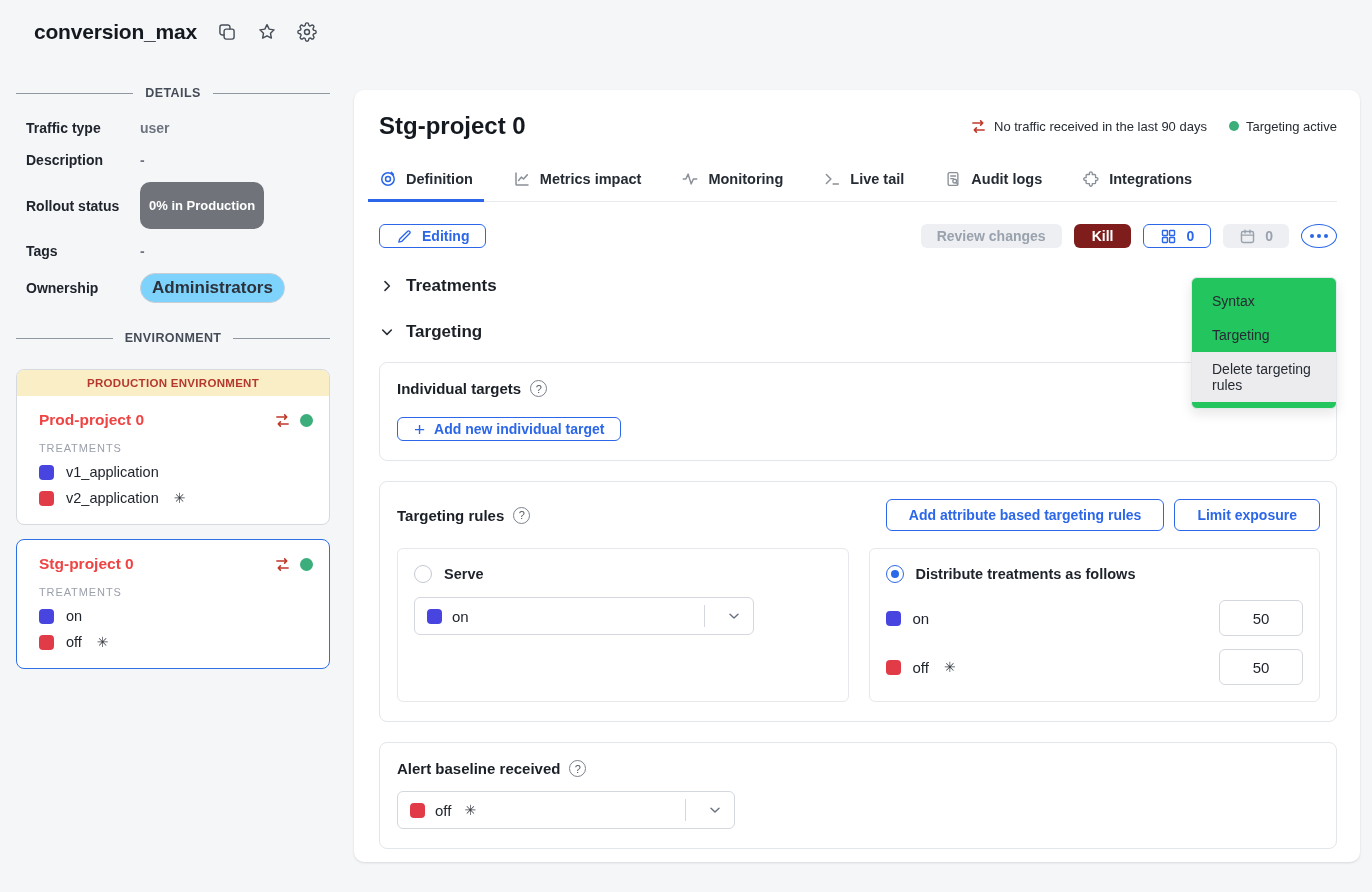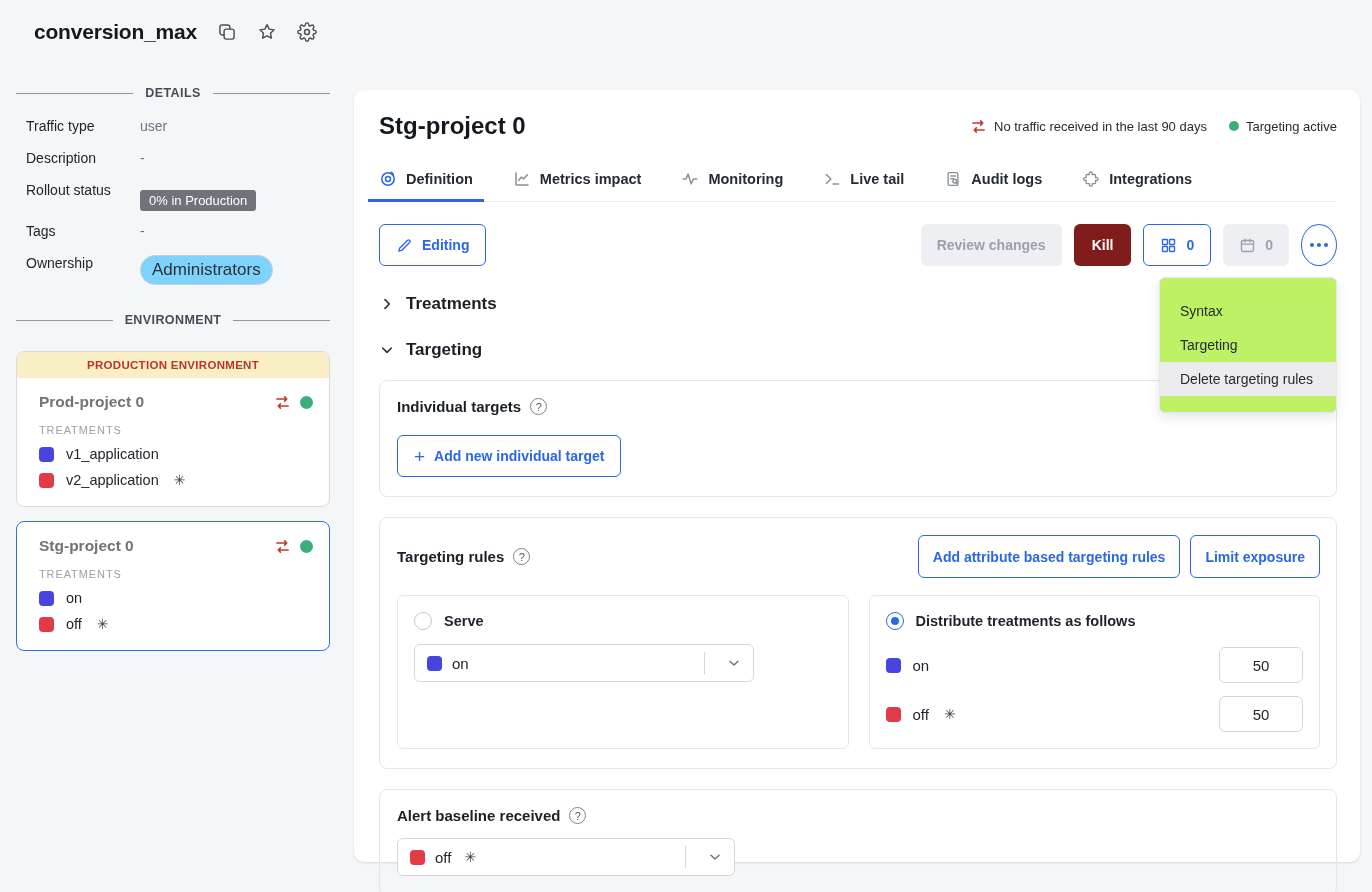--- a/index.html
+++ b/index.html
@@ -17,35 +17,35 @@
   .page-title { margin:0; font-size:21px; font-weight:700; color:#14181f; letter-spacing:-0.2px; }
   .hicon { color:#464d56; display:flex; cursor:pointer; }
   .hicon svg { width:20px; height:20px; }
 
   
   .sidebar { position:absolute; left:16px; top:86px; width:314px; }
   .side-heading { display:flex; align-items:center; gap:12px; color:#454c57;
     font-size:12.5px; font-weight:700; letter-spacing:0.4px; }
   .side-heading::before, .side-heading::after { content:""; flex:1; height:1px; background:#8f97a1; }
   .detail-rows { margin:18px 0 0 10px; }
-  .drow { display:flex; align-items:flex-start; min-height:20px; margin-bottom:12px; font-size:14px; }
+  .drow { display:flex; align-items:center; min-height:20px; margin-bottom:12px; font-size:14px;font-weight:bold; }
   .dlabel { width:114px; color:#20252d; flex:none; }
   .dvalue { color:#6d7480; }
-  .badge { background:#70747a; color:#fff; font-size:13px; padding:3px 9px; border-radius:3px;margin-top:8px; }
+  .badge { background:#70747a; color:#fff; font-size:13px; padding:16px 9px; border-radius:10px; }
   .pill { border:1px solid #c9ced6; background:#7dd3fc; color:#2c313a; font-size:17px;
     padding:4px 11px; border-radius:999px; }
   .side-heading.env { margin-top:28px; }
 
   .env-card { margin-top:24px; background:#fff; border:1px solid #d6dade; border-radius:8px; overflow:hidden; cursor:pointer; }
   .env-card.selected { border:1px solid #2f6fe4; margin-top:14px; }
   .prod-band { background:#faeec6; color:#b5382f; text-align:center; font-size:11.5px;
     font-weight:700; letter-spacing:0.3px; padding:7px 4px; }
   .env-body { padding:15px 16px 18px 22px; }
   .env-title-row { display:flex; justify-content:space-between; align-items:center; }
-  .env-name { font-weight:700; font-size:15.5px; color:#737373; }
+  .env-name { font-weight:700; font-size:15.5px; color:#ef4444; }
   .env-icons { display:flex; align-items:center; gap:9px; }
   .swap-icon { color:#c0392b; display:flex; }
   .swap-icon svg { width:17px; height:17px; }
   .green-dot { width:13px; height:13px; border-radius:50%; background:#3cae7c; display:inline-block; }
   .treat-label { margin-top:13px; font-size:11px; color:#9aa1ab; letter-spacing:0.9px; }
   .treat-row { margin-top:10px; display:flex; align-items:center; gap:12px; font-size:14.5px; color:#21262e; }
   .sq { width:15px; height:15px; border-radius:4px; flex:none; }
   .sq.blue { background:#4744e0; } .sq.red { background:#e23b48; }
   .ast { font-size:14px; color:#3a3f46; margin-left:3px; }
 
@@ -64,21 +64,21 @@
   .tab { display:flex; align-items:center; gap:9px; padding-bottom:13px; font-size:14.5px;
     font-weight:700; color:#262c34; position:relative; cursor:pointer; }
   .tab .ticon { display:flex; color:#8a9097; }
   .tab .ticon svg { width:18px; height:18px; }
   .tab.active .ticon { color:#2b67e8; }
   .tab.active::after { content:""; position:absolute; left:-11px; right:-11px; bottom:-1px;
     height:3px; background:#2b67e8; }
 
   .toolbar { margin-top:22px; display:flex; justify-content:space-between; align-items:center; }
   .toolbar-right { display:flex; align-items:center; gap:12px; }
-  .btn { height:42px; border:none; border-radius:6px; background:none; font-family:inherit;
+  .btn { height:24px; border:none; border-radius:6px; background:none; font-family:inherit;
     font-size:14px; font-weight:700; display:inline-flex; align-items:center; gap:9px;
     padding:0 16px; cursor:pointer; }
   .btn.outline { border:1px solid #2b67e8; color:#2b67e8; background:#fff; }
   .btn.disabled { background:#edeff2; color:#9aa2ad; cursor:default; }
   .btn.kill { background:#7f1d1d; color:#fff; padding:0 18px; }
   .btn.circle { width:36px; padding:0; justify-content:center; border-radius:50%;
     border:1px solid #2b67e8; gap:3px; }
   .btn .bicon { display:flex; }
   .btn .bicon svg { width:17px; height:17px; }
   .dot3 { width:4px; height:4px; border-radius:50%; background:#2b67e8; display:inline-block; }
@@ -92,21 +92,21 @@
 
   .panel { border:1px solid #e3e6ea; border-radius:8px; margin-top:20px; padding:17px 16px 19px 17px; }
   .panel-title { display:flex; align-items:flex-start; gap:9px; font-size:15px; font-weight:700; color:#1b2027; }
   .help { width:17px; height:17px; border:1.3px solid #7b828c; border-radius:50%; color:#555b64;
     font-size:11px; font-weight:400; display:inline-flex; align-items:center; justify-content:center; }
   .btn.add { margin-top:20px; }
   .btn .plus { font-size:19px; font-weight:400; line-height:1; }
 
   .panel-title-row { display:flex; justify-content:space-between; align-items:center; }
   .title-buttons { display:flex; gap:10px; }
-  .title-buttons .btn { height:43px; padding:0 14px; }
+  .title-buttons .btn { height:32px; padding:0 22px; }
 
   .rule-grid { margin-top:17px; display:flex; gap:20px; }
   .rule-box { flex:1; border:1px solid #e6e8ec; border-radius:6px; padding:16px; min-height:154px; }
   .radio-row { display:flex; align-items:center; gap:12px; font-size:14.5px; font-weight:700;
     color:#1d222b; cursor:pointer; }
   .radio { width:18px; height:18px; border:1.5px solid #c3c9d1; border-radius:50%; background:#fff;
     flex:none; display:flex; align-items:center; justify-content:center; }
   .radio.checked { border-color:#2b67e8; }
   .radio.checked i { width:8px; height:8px; border-radius:50%; background:#2b67e8; display:block; }
 
@@ -119,22 +119,22 @@
   .select .chev svg { width:16px; height:16px; }
 
   .dist-row { display:flex; align-items:center; gap:12px; font-size:15px; color:#21262e; margin-top:17px; }
   .dist-row .spacer { flex:1; }
   .pct-input { width:84px; height:36px; border:1px solid #d4d8de; border-radius:6px;
     text-align:center; font-size:15px; color:#21262e; font-family:inherit; }
 
   .alert-select { width:338px; }
 
   
-  .menu { position:absolute; top:187px; right:23px; width:178px; background:#bef264;
-    border:1px solid #e4e7eb; border-radius:6px; padding:16px 0; z-index:10;
+  .menu { position:absolute; top:187px; right:23px; width:146px; background:#22c55e;
+    border:1px solid #e4e7eb; border-radius:6px; padding:6px 0; z-index:10;
     box-shadow:0 5px 12px rgba(16,24,40,.10); }
   .menu-item { padding:9px 20px; font-size:14px; color:#262b33; cursor:pointer; }
   .menu-item.highlighted { background:#ececee; }
 </style>
 </head>
 <body>
 
 <div class="app">
 
   <header class="page-header">

